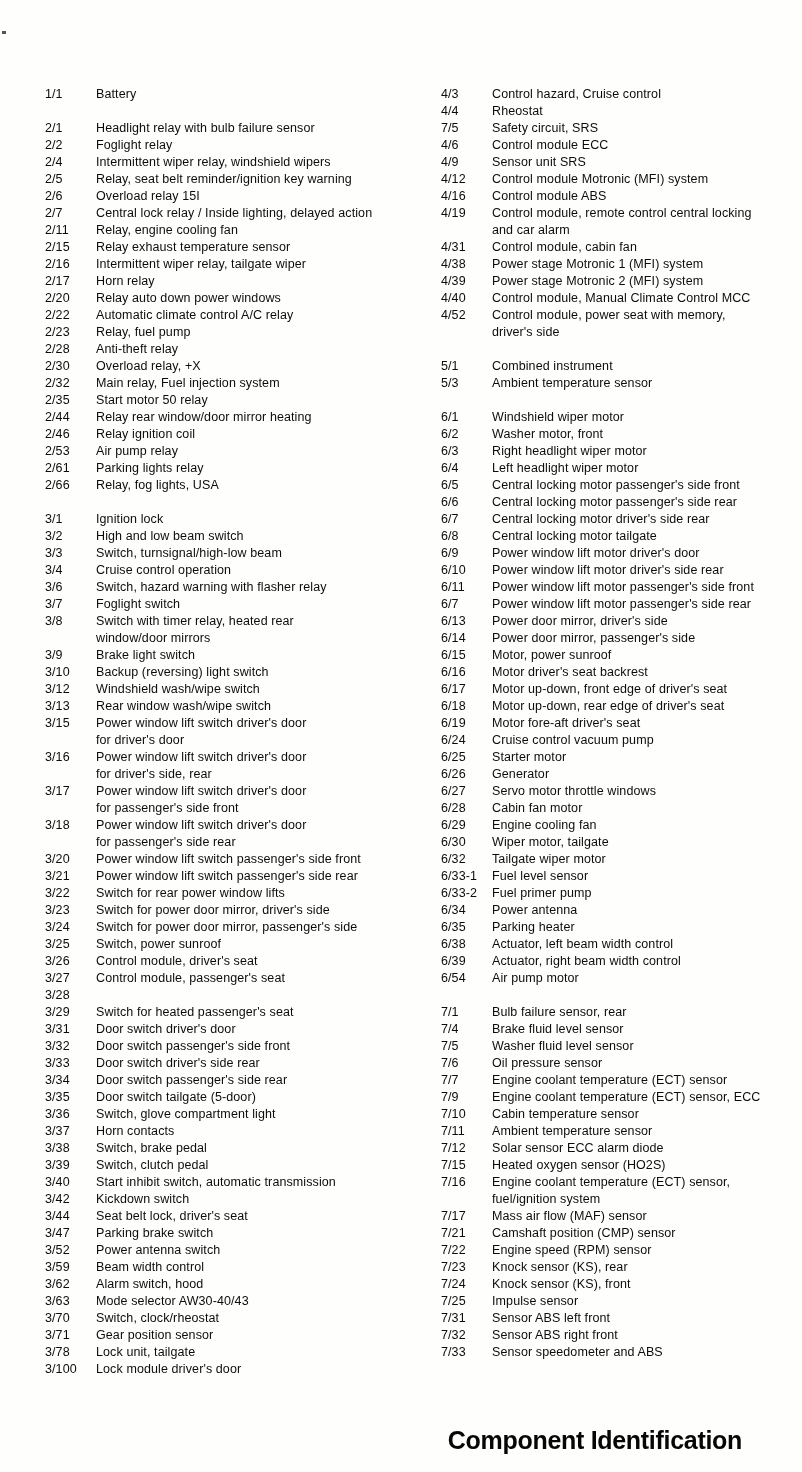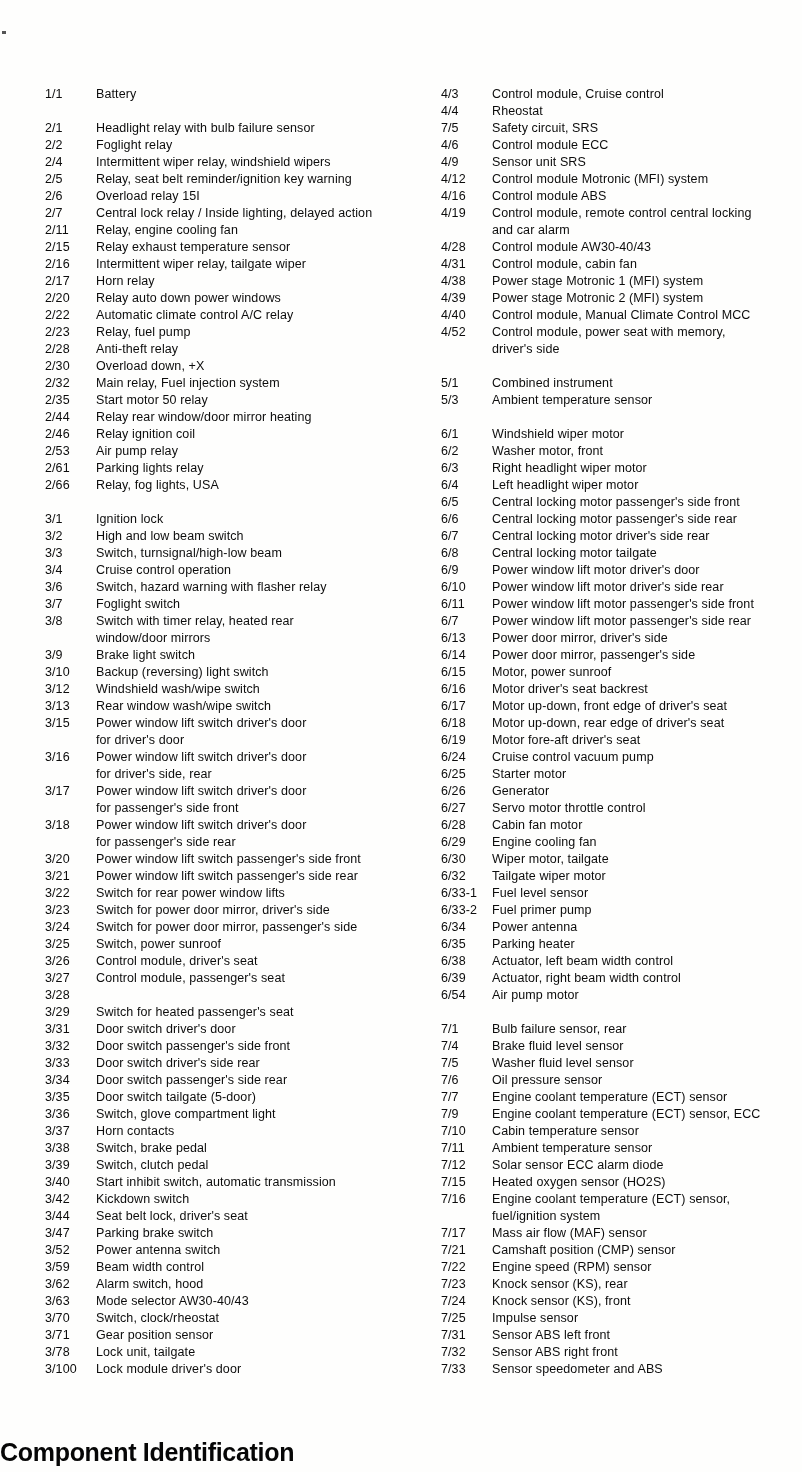--- a/index.html
+++ b/index.html
@@ -31,26 +31,25 @@
   .col-right { left: 441px; width: 358px; }
   .group { margin: 0 0 17px 0; }
   .row { display: flex; align-items: flex-start; }
   .code { flex: 0 0 51px; white-space: nowrap; }
   .desc { flex: 1 1 auto; }
   .title {
     position: absolute;
     top: 1426px;
     left: 0;
     width: 742px;
-    text-align: left;
+    text-align: right;
     font-size: 25px;
     font-weight: bold;
     letter-spacing: -0.3px;
     color: #060606;
-    margin-top: 12px;
   }
 </style>
 </head>
 <body>
 
 <div class="page">
   <div class="speck"></div>
 
   <div class="col col-left">
       <div class="group">
@@ -142,21 +141,21 @@
         </div>
         <div class="row">
           <span class="code">2/28</span>
           <div class="desc">
             <div>Anti-theft relay</div>
           </div>
         </div>
         <div class="row">
           <span class="code">2/30</span>
           <div class="desc">
-            <div>Overload down, +X</div>
+            <div>Overload relay, +X</div>
           </div>
         </div>
         <div class="row">
           <span class="code">2/32</span>
           <div class="desc">
             <div>Main relay, Fuel injection system</div>
           </div>
         </div>
         <div class="row">
           <span class="code">2/35</span>
@@ -475,21 +474,21 @@
           </div>
         </div>
       </div>
     </div>
 
   <div class="col col-right">
       <div class="group">
         <div class="row">
           <span class="code">4/3</span>
           <div class="desc">
-            <div>Control module, Cruise control</div>
+            <div>Control hazard, Cruise control</div>
           </div>
         </div>
         <div class="row">
           <span class="code">4/4</span>
           <div class="desc">
             <div>Rheostat</div>
           </div>
         </div>
         <div class="row">
           <span class="code">7/5</span>
@@ -522,26 +521,20 @@
           </div>
         </div>
         <div class="row">
           <span class="code">4/19</span>
           <div class="desc">
             <div>Control module, remote control central locking</div>
             <div>and car alarm</div>
           </div>
         </div>
         <div class="row">
-          <span class="code">4/28</span>
-          <div class="desc">
-            <div>Control module AW30-40/43</div>
-          </div>
-        </div>
-        <div class="row">
           <span class="code">4/31</span>
           <div class="desc">
             <div>Control module, cabin fan</div>
           </div>
         </div>
         <div class="row">
           <span class="code">4/38</span>
           <div class="desc">
             <div>Power stage Motronic 1 (MFI) system</div>
           </div>
@@ -709,21 +702,21 @@
         </div>
         <div class="row">
           <span class="code">6/26</span>
           <div class="desc">
             <div>Generator</div>
           </div>
         </div>
         <div class="row">
           <span class="code">6/27</span>
           <div class="desc">
-            <div>Servo motor throttle control</div>
+            <div>Servo motor throttle windows</div>
           </div>
         </div>
         <div class="row">
           <span class="code">6/28</span>
           <div class="desc">
             <div>Cabin fan motor</div>
           </div>
         </div>
         <div class="row">
           <span class="code">6/29</span>

